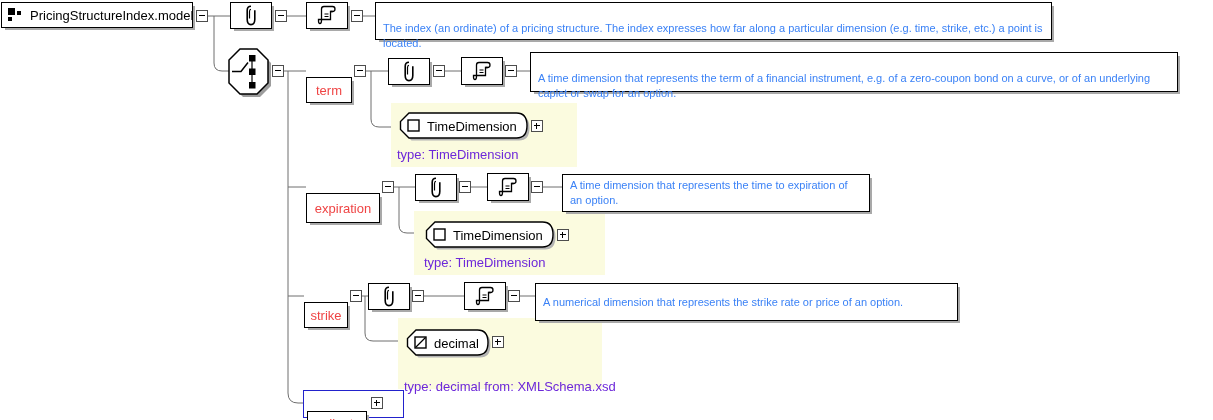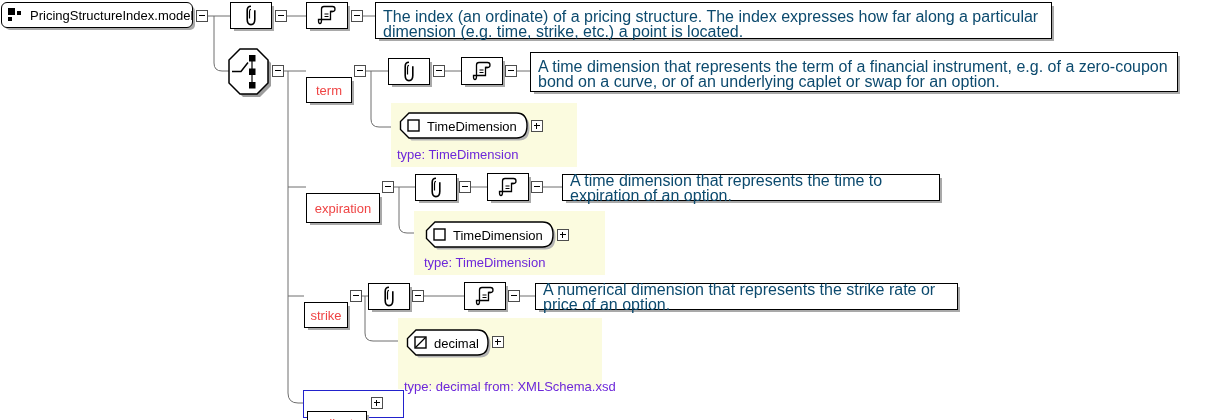--- a/index.html
+++ b/index.html
@@ -3,21 +3,21 @@
 <meta charset="utf-8">
 <style>
   html,body{margin:0;padding:0;background:#fff;}
   body{font-family:"Liberation Sans","DejaVu Sans",sans-serif;}
   #stage{position:relative;width:1213px;height:420px;background:#ffffff;overflow:hidden;}
   #wires{position:absolute;left:0;top:0;z-index:0;}
 
   .box{position:absolute;background:#fff;border:1px solid #000;box-shadow:3px 3px 0 -1px #a9a9a9;box-sizing:border-box;z-index:2;}
   .elem{display:flex;align-items:center;justify-content:center;font-size:13px;color:#ef4444;margin-top:19px;}
   .rootbox{display:flex;align-items:center;gap:8px;padding:0 6px;font-size:13px;}
-  .docbox{font-size:16px;line-height:15px;padding:6px 7px;color:#0c4a6e;}
+  .docbox{font-size:11px;line-height:15px;padding:18px 7px;color:#3b82f6;}
   .docbox.single{display:flex;align-items:center;}
   .iconbox{display:flex;align-items:center;justify-content:center;}
 
   .toggle{position:absolute;width:12px;height:12px;background:#fff;border:1px solid #4d4d4d;box-sizing:border-box;z-index:3;}
   .toggle::before{content:"";position:absolute;left:2px;right:2px;top:4px;height:1px;background:#000;}
   .toggle.plus::after{content:"";position:absolute;top:2px;bottom:2px;left:4px;width:1px;background:#000;}
 
   .panel{position:absolute;background:#fbfbdf;z-index:1;}
   .typenote{position:absolute;font-size:13px;color:#6d28d9;z-index:2;white-space:nowrap;}
   .typebox{position:absolute;z-index:2;}
@@ -61,21 +61,21 @@
       <path d="M471 187 H487"></path>
       <path d="M543 187 H562"></path>
 
       <path d="M362 296 H368"></path>
       <path d="M365 296 V333 Q365 341 373 341 H408"></path>
       <path d="M424 296 H464"></path>
       <path d="M518 296 H535"></path>
     </g>
   </svg>
 
-  <div class="box rootbox" style="left:1px;top:2px;width:192px;height:26px;border-radius:6px;">
+  <div class="box rootbox" style="left:1px;top:2px;width:192px;height:26px;">
     <span class="rooticon">
         <i class="a"></i>
         <i class="b"></i>
         <i class="c"></i>
       </span>
     <span>PricingStructureIndex.model</span>
   </div>
   <span class="toggle" style="left:196px;top:10px;"></span>
 
   <div class="box iconbox" style="left:230px;top:2px;width:42px;height:27px;">
@@ -157,21 +157,21 @@
 
   <div class="box iconbox" style="left:487px;top:173px;width:42px;height:28px;">
     <svg width="20" height="21" viewBox="0 0 20 21">
       <path d="M7 1.5 L15.5 1.5 Q18 1.5 18 4 Q18 6.5 15.5 6.5 L13.5 6.5" fill="none" stroke="#000" stroke-width="1.3"></path>
       <path d="M7 1.5 Q4.5 1.5 4.5 4 L4.5 15.5 Q4.5 18.5 3 18.5 Q1.5 18.5 1.5 16 L1.5 14.5 L13.5 14.5 L13.5 6.5 L15.5 6.5" fill="none" stroke="#000" stroke-width="1.3"></path>
       <path d="M7.5 9 H11.5 M7.5 11.5 H11.5" stroke="#000" stroke-width="1.2"></path>
     </svg>
   </div>
   <span class="toggle" style="left:531px;top:181px;"></span>
 
-  <div class="box docbox single" style="left:562px;top:174px;width:378px;height:27px;">A time dimension that represents the time to expiration of an option.</div>
+  <div class="box docbox single" style="left:562px;top:174px;width:308px;height:27px;">A time dimension that represents the time to expiration of an option.</div>
 
   <div class="panel" style="left:414px;top:211px;width:191px;height:64px;"></div>
   <svg class="typebox" style="left:425px;top:221px;" width="136" height="31" viewBox="0 0 136 31">
     <path d="M12.5 3.5 L120 3.5 Q130.5 3.5 130.5 16 Q130.5 28.5 120 28.5 L12.5 28.5 L4 20 L4 12 Z" fill="#b3b3b3" stroke="none"></path>
     <path d="M10 1 L117.5 1 Q128 1 128 13.5 Q128 26 117.5 26 L10 26 L1.5 17.5 L1.5 9.5 Z" fill="#fff" stroke="#000" stroke-width="1.4"></path>
     <rect x="9" y="8" width="11" height="11" fill="#fff" stroke="#000" stroke-width="1.4"></rect>
     <text x="28" y="18.5">TimeDimension</text>
   </svg>
   <span class="toggle plus" style="left:557px;top:229px;"></span>
   <div class="typenote" style="left:424px;top:255px;">type: TimeDimension</div>

